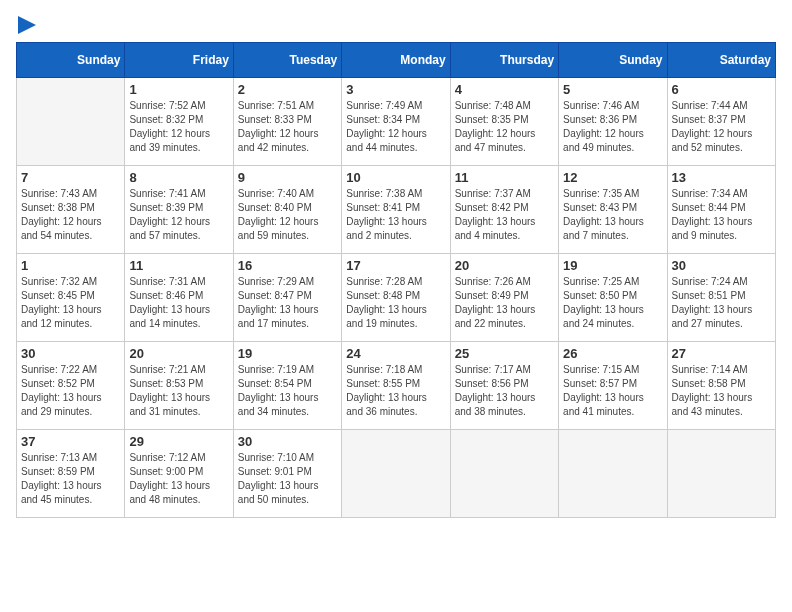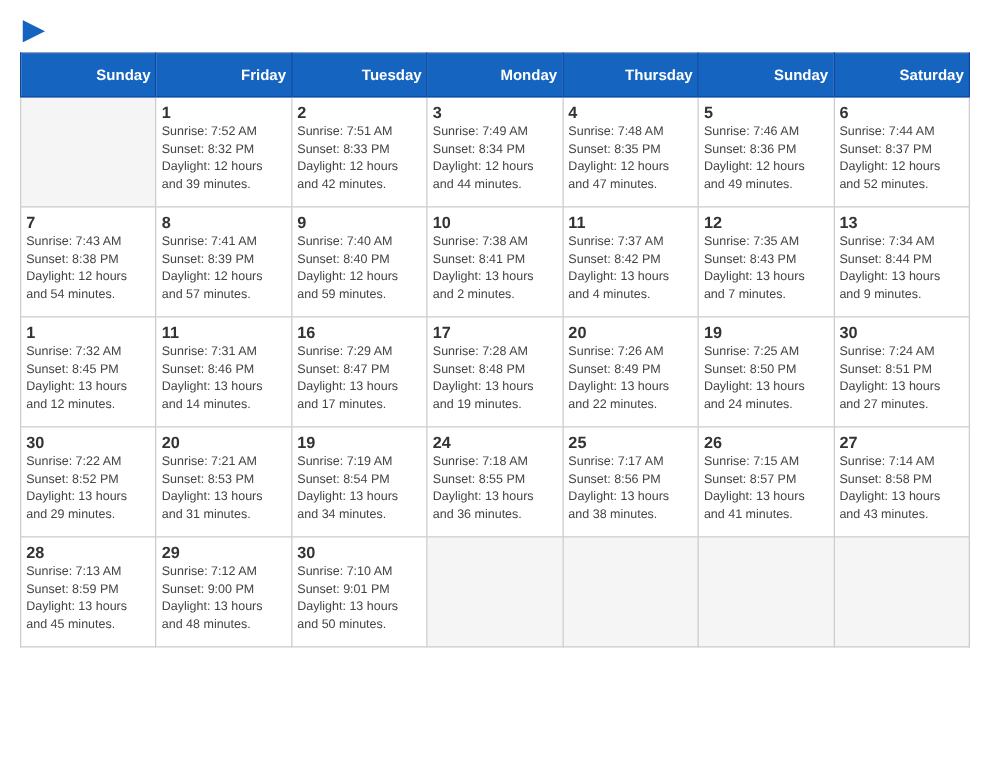--- a/index.html
+++ b/index.html
@@ -224,21 +224,21 @@
           <span class="day-num">26</span>
           <div class="cell-text">Sunrise: 7:15 AM<br>Sunset: 8:57 PM<br>Daylight: 13 hours and 41 minutes.</div>
         </td>
         <td>
           <span class="day-num">27</span>
           <div class="cell-text">Sunrise: 7:14 AM<br>Sunset: 8:58 PM<br>Daylight: 13 hours and 43 minutes.</div>
         </td>
       </tr>
       <tr>
         <td>
-          <span class="day-num">28</span>
+          <span class="day-num">37</span>
           <div class="cell-text">Sunrise: 7:13 AM<br>Sunset: 8:59 PM<br>Daylight: 13 hours and 45 minutes.</div>
         </td>
         <td>
           <span class="day-num">29</span>
           <div class="cell-text">Sunrise: 7:12 AM<br>Sunset: 9:00 PM<br>Daylight: 13 hours and 48 minutes.</div>
         </td>
         <td>
           <span class="day-num">30</span>
           <div class="cell-text">Sunrise: 7:10 AM<br>Sunset: 9:01 PM<br>Daylight: 13 hours and 50 minutes.</div>
         </td>

